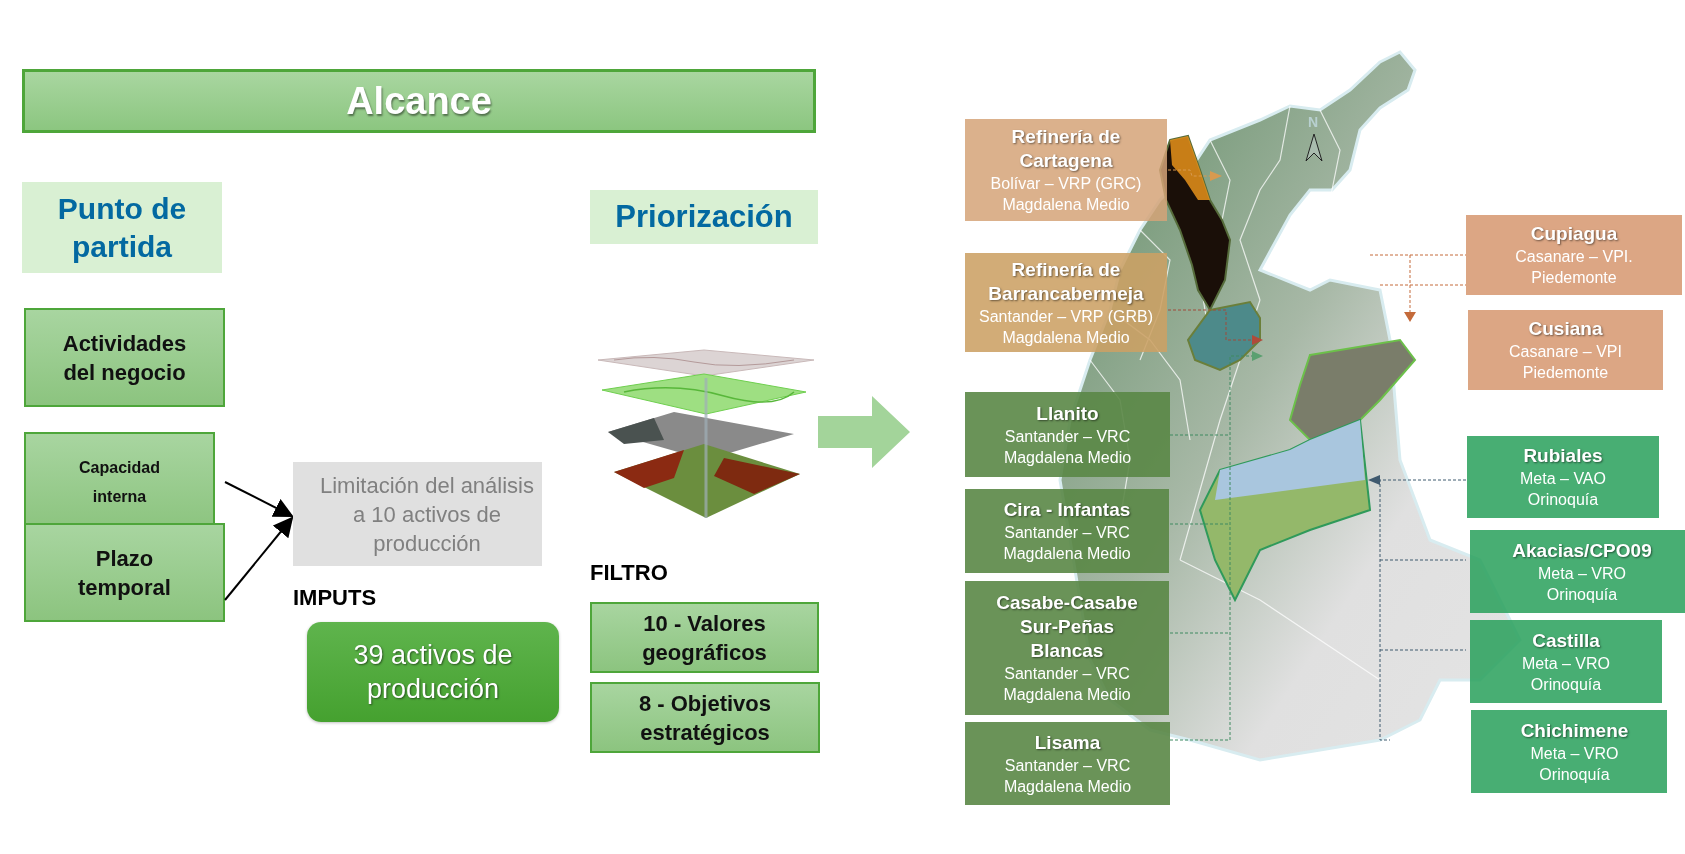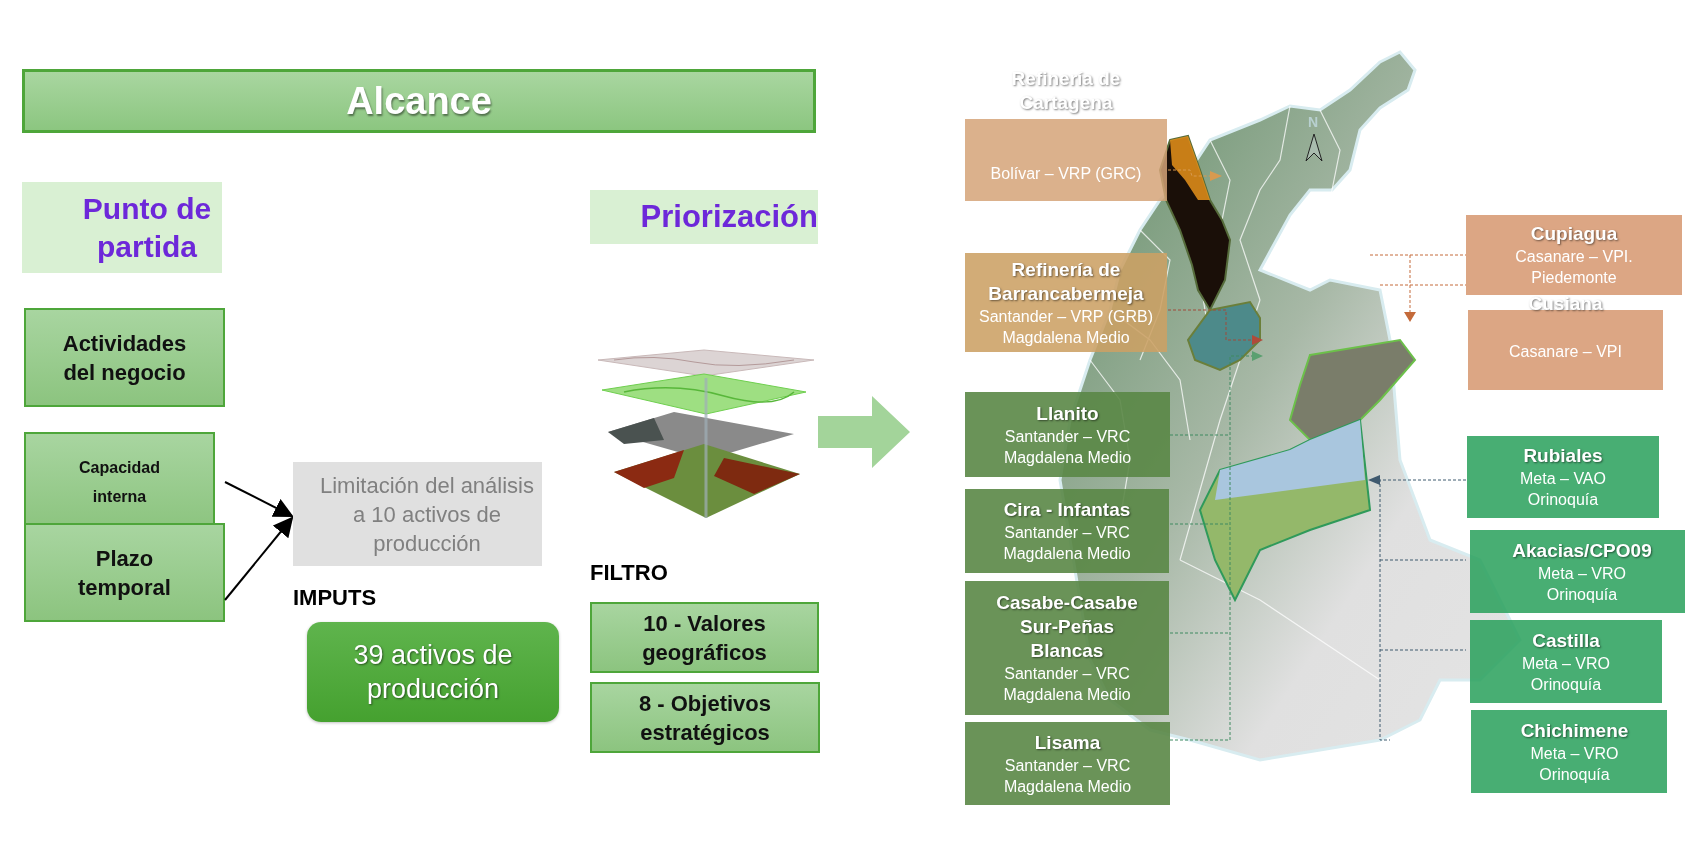--- a/index.html
+++ b/index.html
@@ -2,22 +2,22 @@
 <html><head>
 <meta charset="utf-8">
 <style>
   html, body { margin:0; padding:0; }
   body { width:1685px; height:854px; position:relative; background:#ffffff; overflow:hidden;
          font-family:"Liberation Sans", sans-serif; }
   .abs { position:absolute; box-sizing:border-box; }
   .green-box { background:linear-gradient(#a8d5a0,#8cc47f); border:2px solid #4ea63a;
                display:flex; align-items:center; justify-content:center; text-align:center;
                font-weight:bold; color:#111; }
-  .light-box { background:#d9f0d3; display:flex; align-items:center; justify-content:flex-end;
-               text-align:center; font-weight:bold; color:#6d28d9; }
+  .light-box { background:#d9f0d3; display:flex; align-items:center; justify-content:center;
+               text-align:center; font-weight:bold; color:#0369a1; }
   .banner { background:linear-gradient(#a9d6a0,#8cc680); border:3px solid #4ea63a;
             display:flex; align-items:center; justify-content:center;
             color:#fff; font-weight:bold; font-size:38px; text-shadow:1px 2px 2px rgba(0,0,0,0.45); }
   .gray-box { background:#e0e0e0; color:#808080; font-size:22px; line-height:29px;
               display:flex; align-items:center; justify-content:center; text-align:center;padding-left:19px; }
   .pill { background:linear-gradient(#5fb44d,#45a12f); border-radius:14px; color:#fff;
           font-size:27px; line-height:34px; display:flex; align-items:center; justify-content:center;
           text-align:center; text-shadow:1px 1px 2px rgba(0,0,0,0.5);
           box-shadow:0 1px 3px rgba(0,0,0,0.25); }
   .caption { font-weight:bold; color:#000000; text-align:left; }
@@ -149,21 +149,21 @@
     <path d="M420,245 L506,245" stroke="#c46a3a"></path>
     <path d="M506,440 L420,440 L420,700 L430,700 M420,520 L506,520 M420,610 L506,610" stroke="#3f5a6f"></path>
   </g>
   <polygon points="250,131 262,136 250,141" fill="#d89a50"></polygon>
   <polygon points="292,295 303,300 292,305" fill="#b04a3a"></polygon>
   <polygon points="292,311 303,316 292,321" fill="#5aa070"></polygon>
   <polygon points="444,272 456,272 450,282" fill="#c46a3a"></polygon>
   <polygon points="420,435 408,440 420,445" fill="#3f5a6f"></polygon>
 </svg>
 
-<div class="abs label-card c-tan1" style="left:965px;top:119px;width:202px;height:82px;gap:48px;">
+<div class="abs label-card c-tan1" style="left:965px;top:119px;width:202px;height:102px;">
   <span class="t" style="width:150px;">Refinería de Cartagena</span>
   <span class="s">Bolívar – VRP (GRC)</span>
   <span class="s">Magdalena Medio</span>
 </div>
 <div class="abs label-card c-tan2" style="left:965px;top:253px;width:202px;height:99px;">
   <span class="t" style="width:190px;">Refinería de Barrancabermeja</span>
   <span class="s">Santander – VRP (GRB)</span>
   <span class="s">Magdalena Medio</span>
 </div>
 <div class="abs label-card c-olive" style="left:965px;top:392px;width:205px;height:85px;">
@@ -185,21 +185,21 @@
   <span class="t">Lisama</span>
   <span class="s">Santander – VRC</span>
   <span class="s">Magdalena Medio</span>
 </div>
 
 <div class="abs label-card c-peach" style="left:1466px;top:215px;width:216px;height:80px;">
   <span class="t">Cupiagua</span>
   <span class="s">Casanare – VPI.</span>
   <span class="s">Piedemonte</span>
 </div>
-<div class="abs label-card c-peach" style="left:1468px;top:310px;width:195px;height:80px;gap:25px;">
+<div class="abs label-card c-peach" style="left:1468px;top:310px;width:195px;height:80px;">
   <span class="t">Cusiana</span>
   <span class="s">Casanare – VPI</span>
   <span class="s">Piedemonte</span>
 </div>
 <div class="abs label-card c-green" style="left:1467px;top:436px;width:192px;height:82px;">
   <span class="t">Rubiales</span>
   <span class="s">Meta – VAO</span>
   <span class="s">Orinoquía</span>
 </div>
 <div class="abs label-card c-green" style="left:1470px;top:530px;width:224px;height:83px;">

